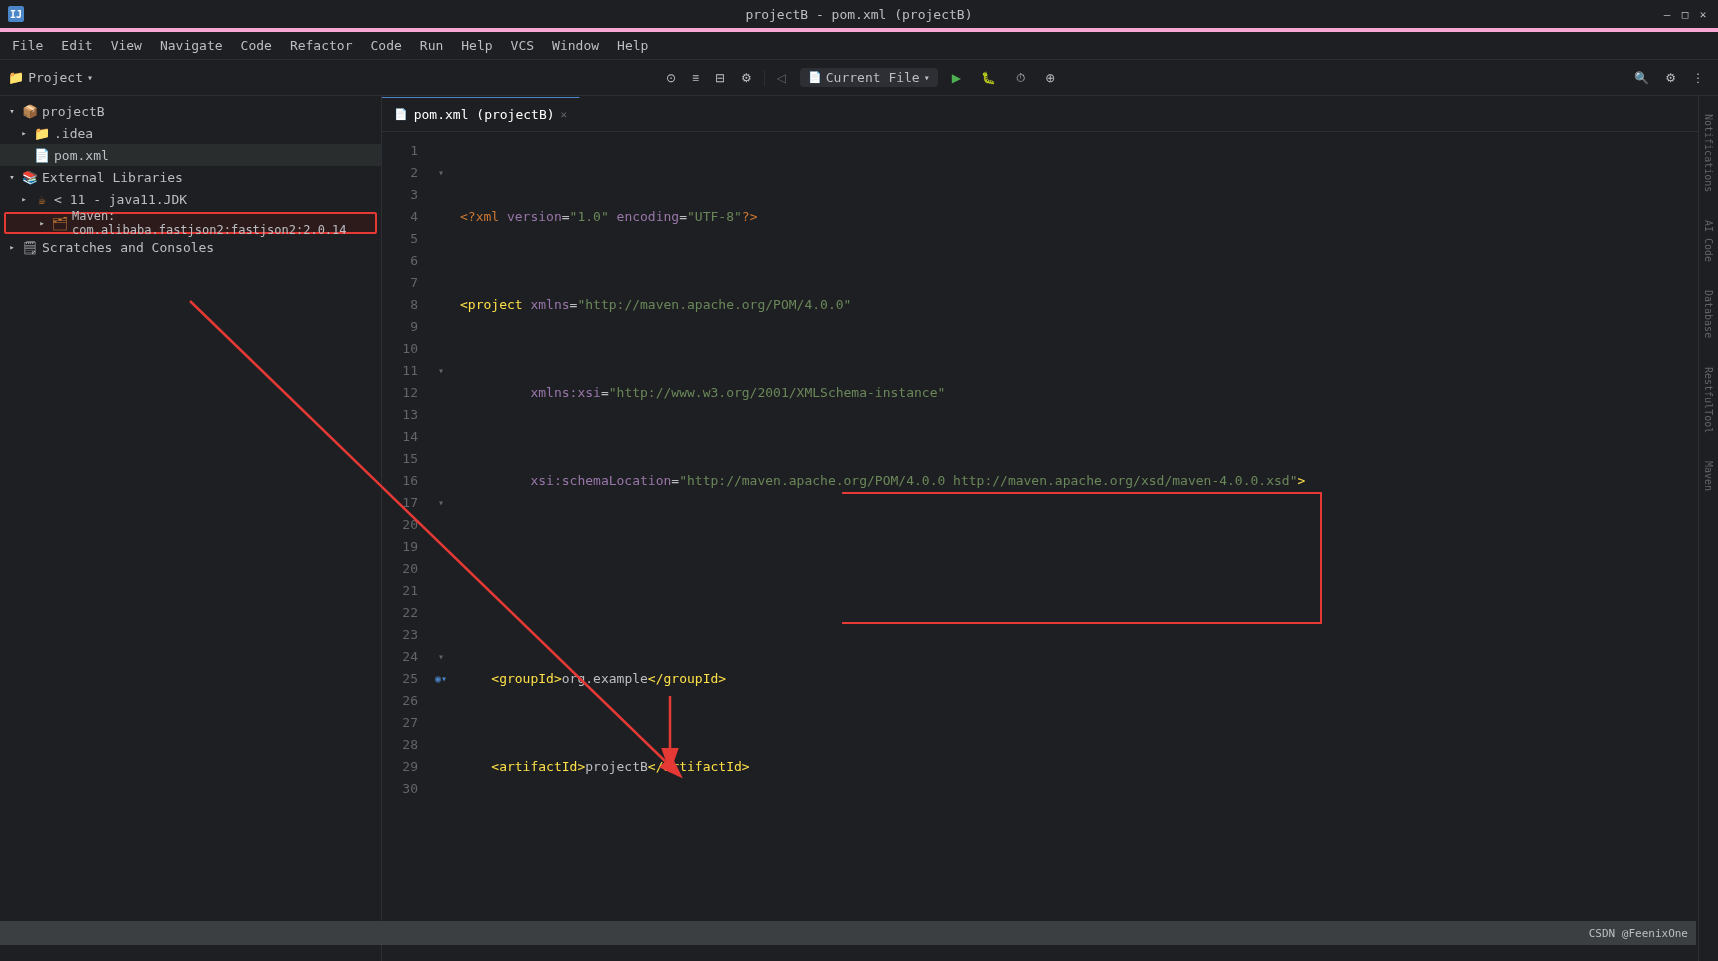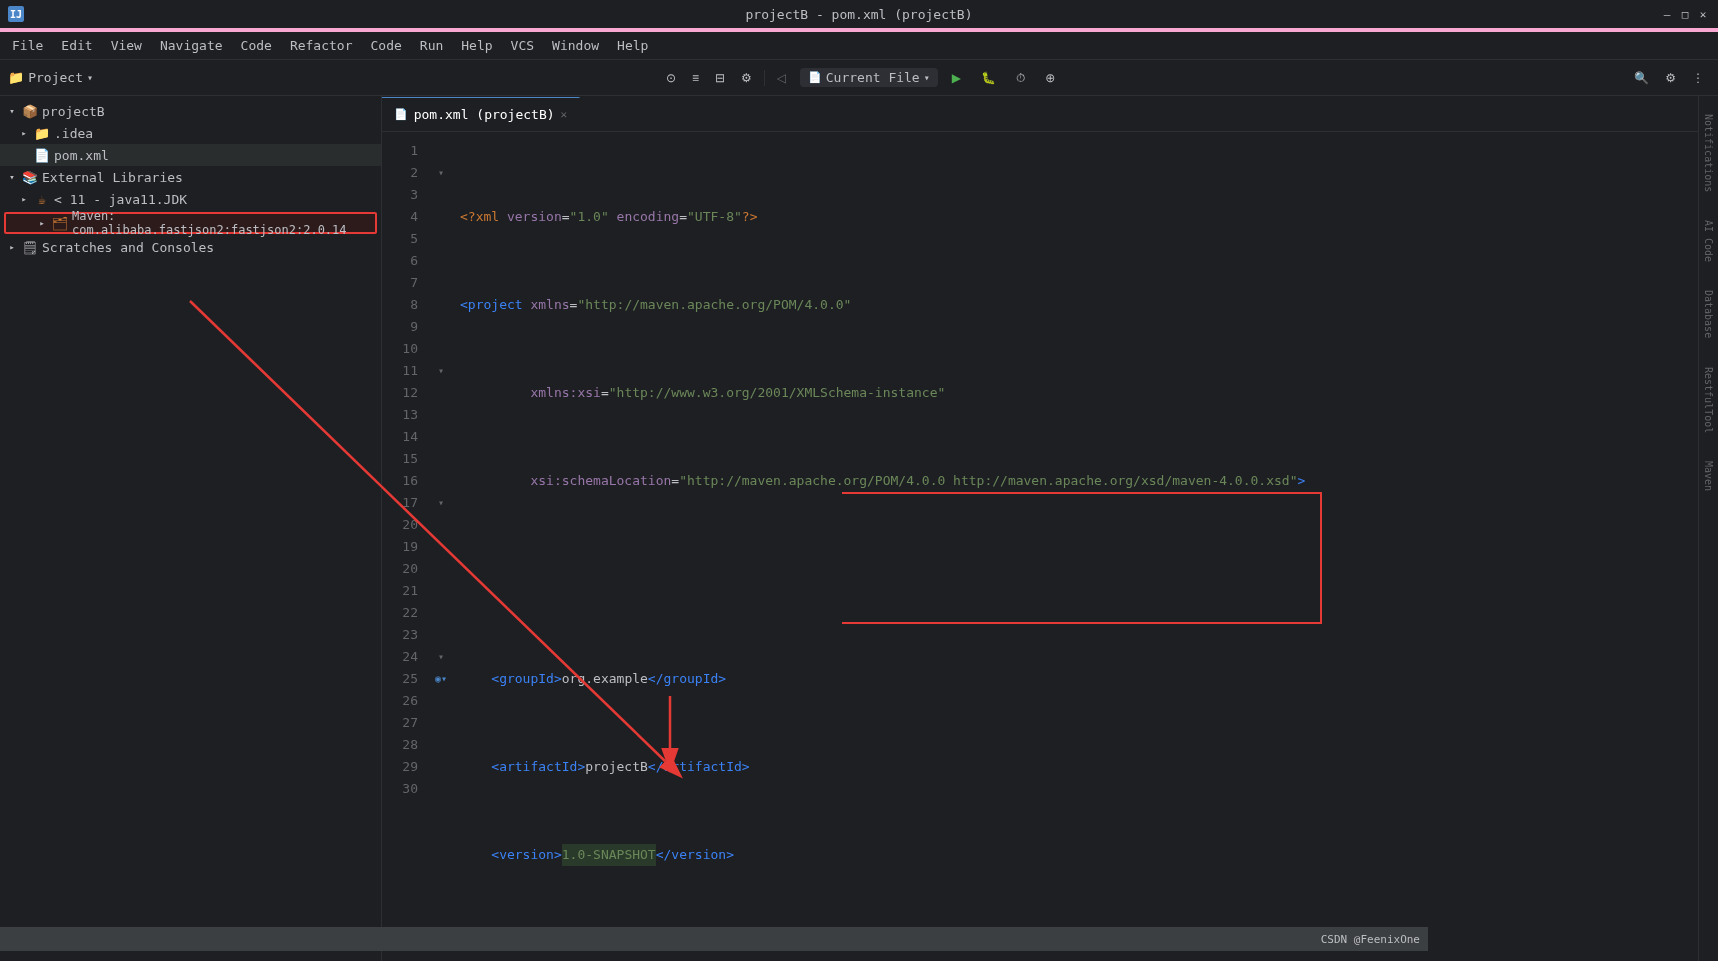--- a/index.html
+++ b/index.html
@@ -199,21 +199,21 @@
       line-height: 22px;
       white-space: pre;
     }
 
     .code-line {
       display: flex;
       min-height: 22px;
       padding-right: 16px;
     }
 
-    .xml-tag { color: #3b82f6; }
+    .xml-tag { color: #fde047; }
     .xml-attr { color: #9876aa; }
     .xml-value { color: #6a8759; }
     .xml-text { color: #bcbec4; }
     .xml-decl { color: #cc7832; }
     .version-highlight { color: #6a8759; background: #2a3a2a; }
 
     
     #overlay {
       position: absolute;
       top: 0;
@@ -237,22 +237,22 @@
     #status-bar {
       height: 22px;
       background: #3c3f41;
       display: flex;
       align-items: center;
       justify-content: flex-end;
       padding: 12px 8px;
       font-size: 11px;
       color: #bcbec4;
       position: fixed;
-      bottom: 10px;
-      width: 1428px;
+      bottom: 16px;
+      width: 1696px;
     }
 
     
     .toolbar-btn {
       padding: 2px 6px;
       background: transparent;
       border: none;
       color: #bcbec4;
       cursor: pointer;
       font-size: 12px;
@@ -499,21 +499,20 @@
         
         <div class="code-line"><span class="xml-text">         </span><span class="xml-attr">xsi:schemaLocation</span><span class="xml-text">=</span><span class="xml-value">"http://maven.apache.org/POM/4.0.0 http://maven.apache.org/xsd/maven-4.0.0.xsd"</span><span class="xml-tag">&gt;</span></div>
         
         
         <div class="code-line"></div>
         
         <div class="code-line"><span class="xml-text">    </span><span class="xml-tag">&lt;groupId&gt;</span><span class="xml-text">org.example</span><span class="xml-tag">&lt;/groupId&gt;</span></div>
         
         <div class="code-line"><span class="xml-text">    </span><span class="xml-tag">&lt;artifactId&gt;</span><span class="xml-text">projectB</span><span class="xml-tag">&lt;/artifactId&gt;</span></div>
         
-        <div class="code-line"><span class="xml-text">    </span><span class="xml-tag">&lt;version&gt;</span><span class="version-highlight">1.0-SNAPSHOT</span><span class="xml-tag">&lt;/version&gt;</span></div>
         
         
         
         
         
         
         
         
         
         

